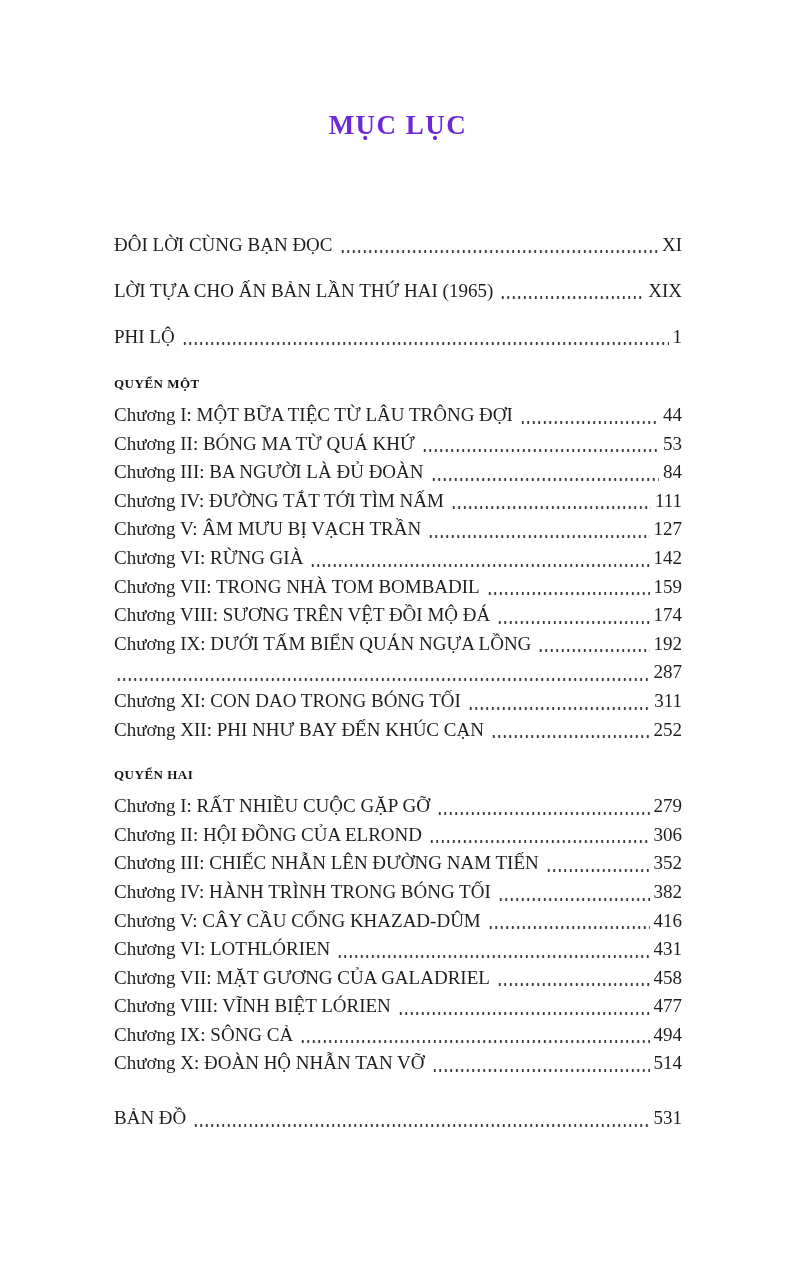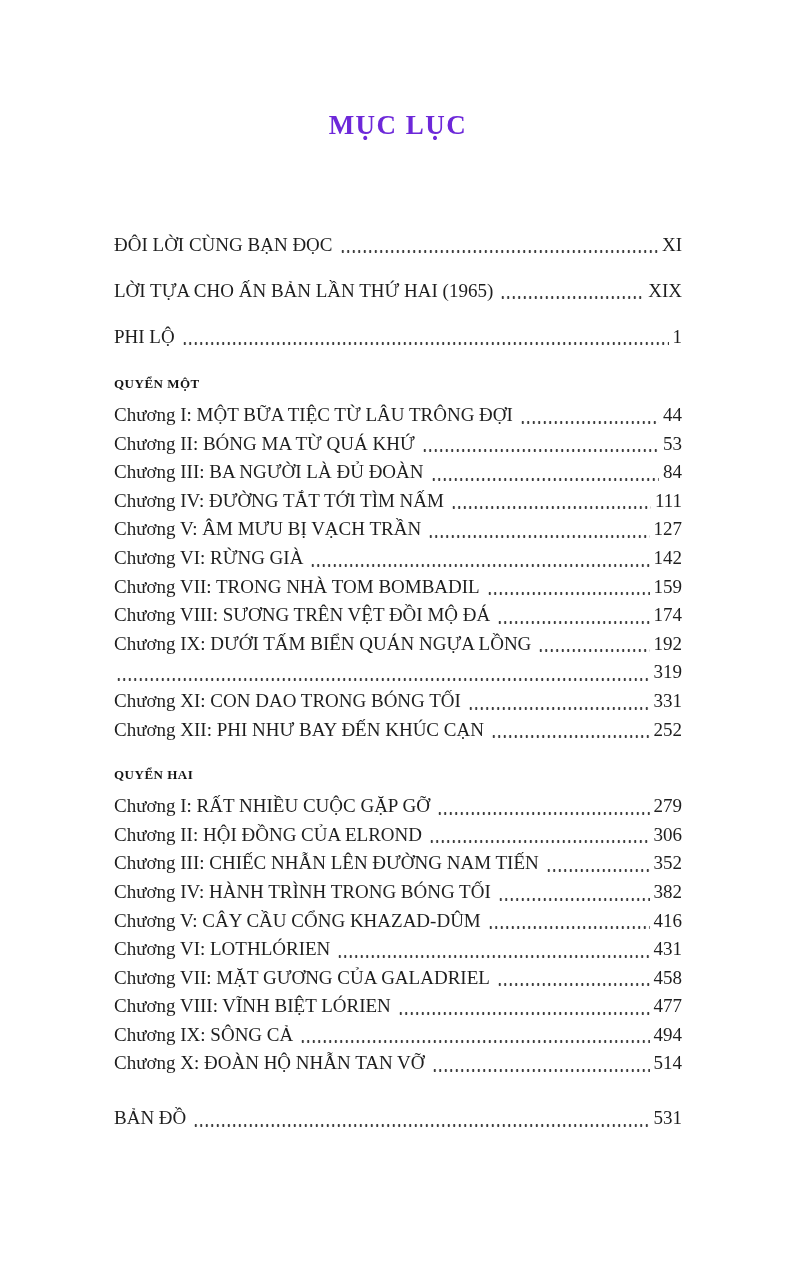--- a/index.html
+++ b/index.html
@@ -126,26 +126,26 @@
     <span class="dot-leader"></span>
     <span class="page-num">174</span>
   </div>
   <div class="toc-row">
     <span class="entry-text">Chương IX: DƯỚI TẤM BIỂN QUÁN NGỰA LỒNG</span>
     <span class="dot-leader"></span>
     <span class="page-num">192</span>
   </div>
   <div class="toc-row">
     <span class="dot-leader"></span>
-    <span class="page-num">319</span>
+    <span class="page-num">287</span>
   </div>
   <div class="toc-row">
     <span class="entry-text">Chương XI: CON DAO TRONG BÓNG TỐI</span>
     <span class="dot-leader"></span>
-    <span class="page-num">331</span>
+    <span class="page-num">311</span>
   </div>
   <div class="toc-row">
     <span class="entry-text">Chương XII: PHI NHƯ BAY ĐẾN KHÚC CẠN</span>
     <span class="dot-leader"></span>
     <span class="page-num">252</span>
   </div>
 
   <h2 class="section-heading second">QUYỂN HAI</h2>
 
   <div class="toc-row">

